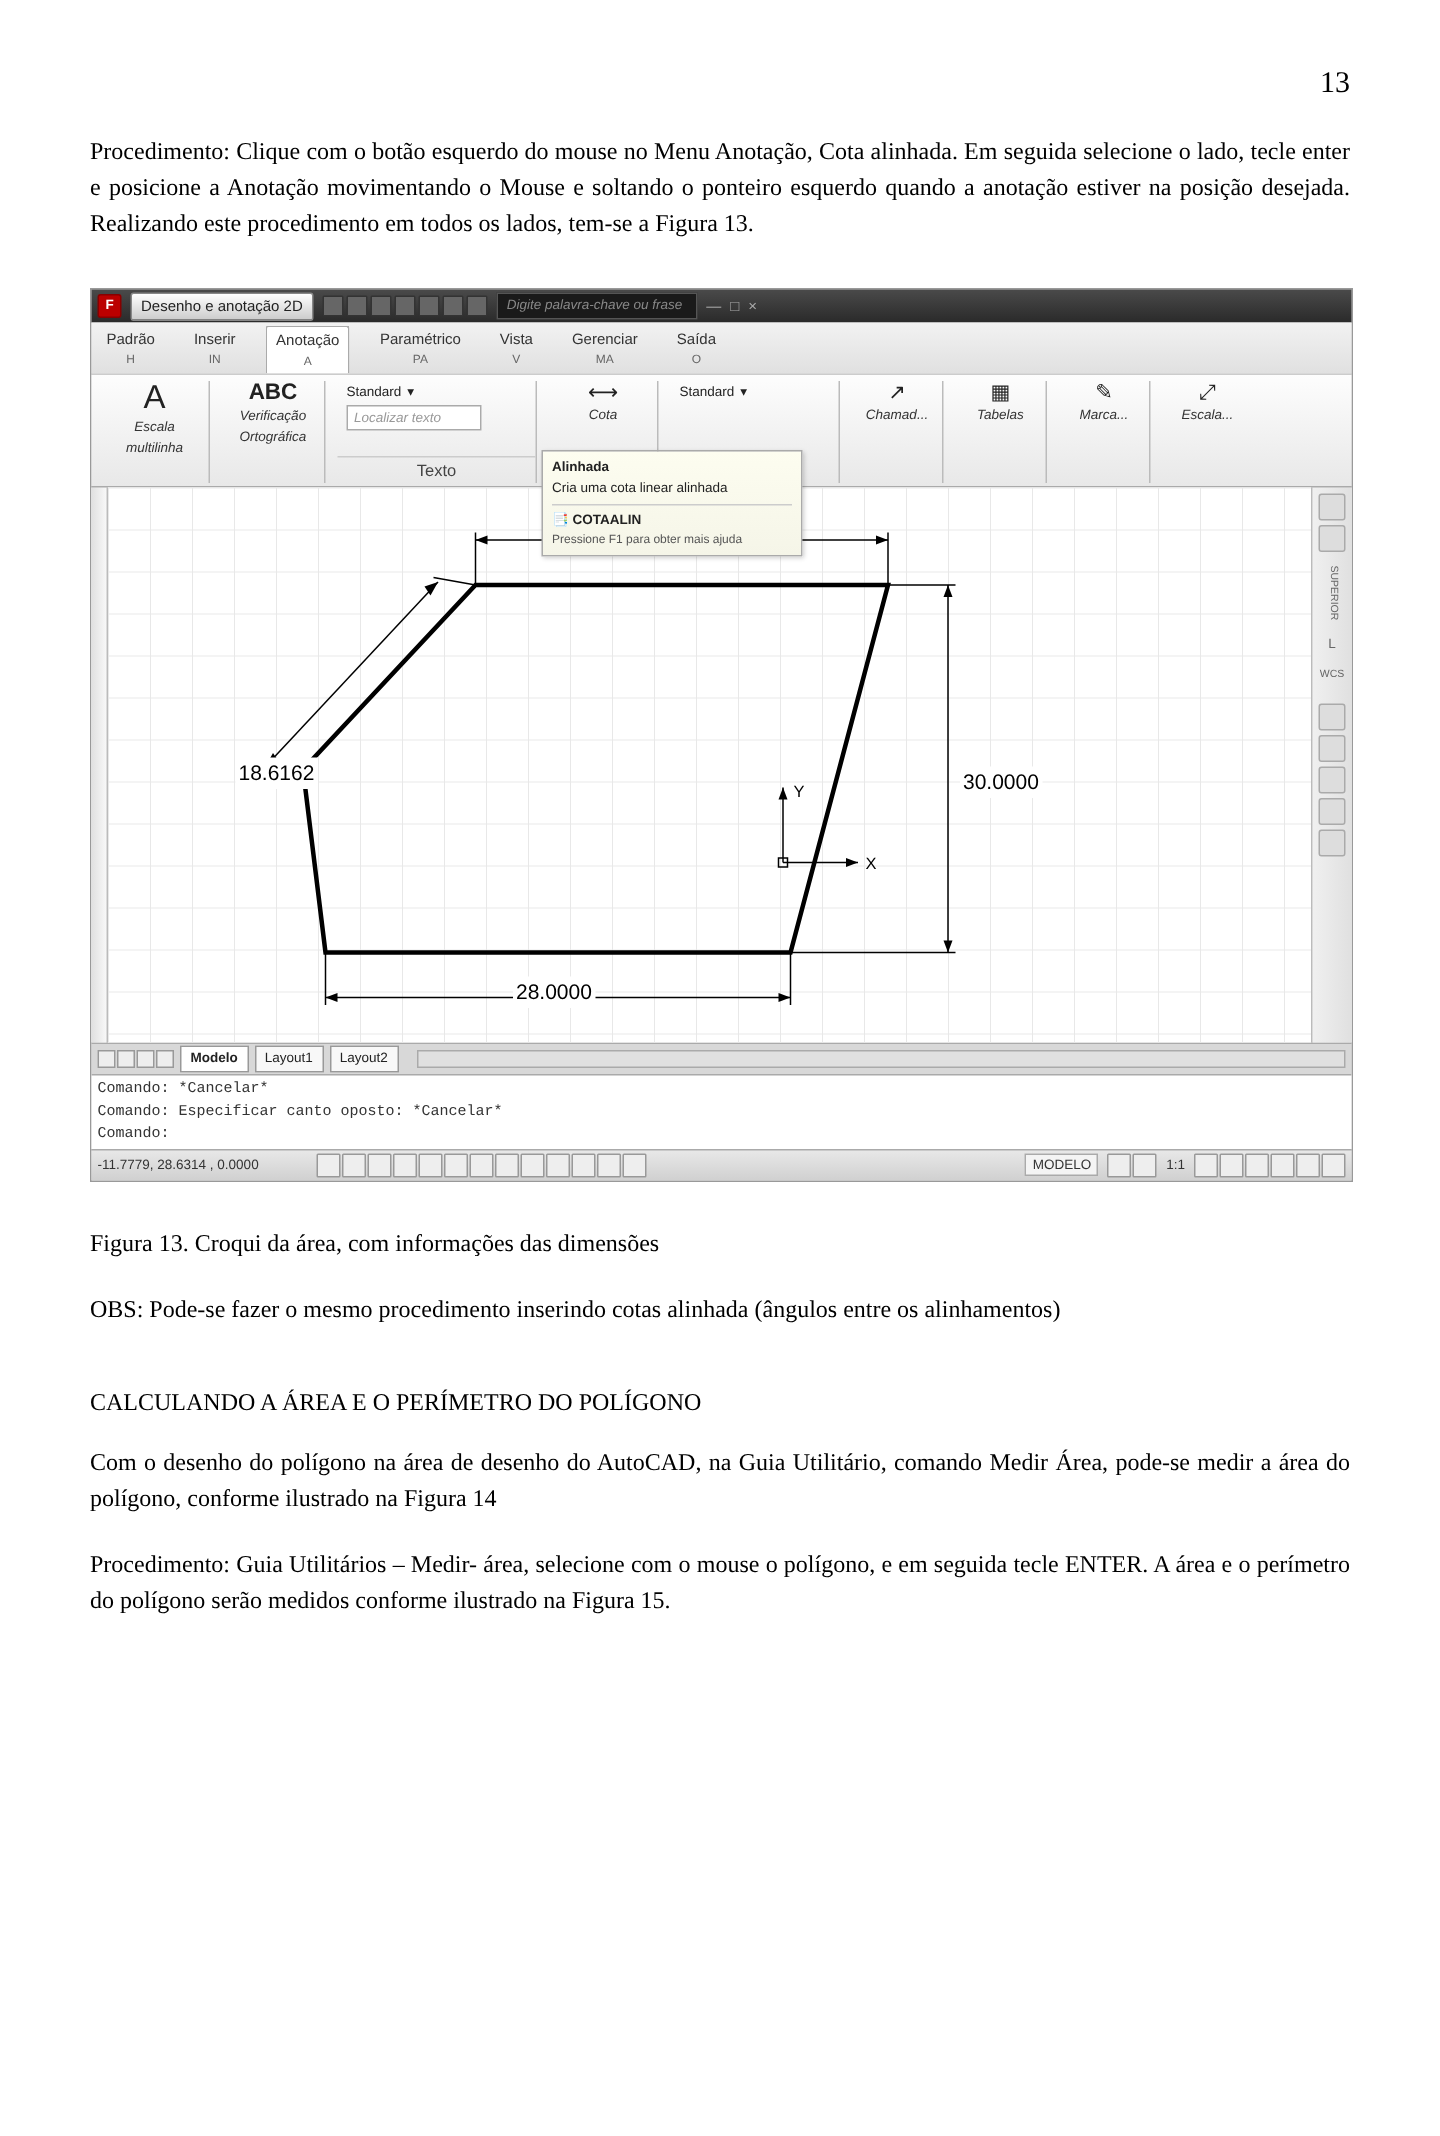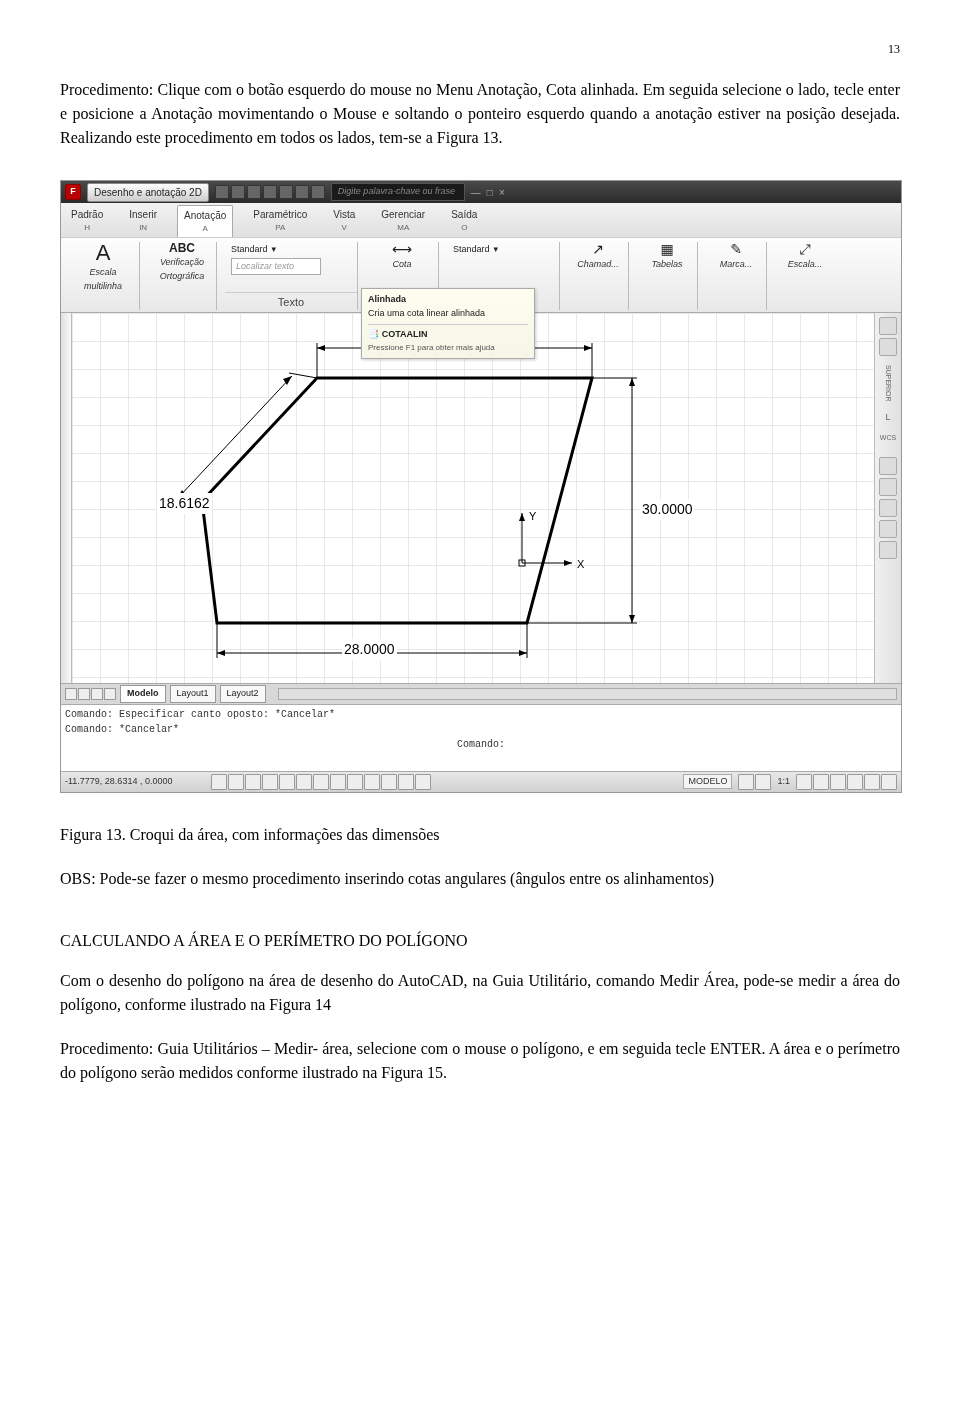--- a/index.html
+++ b/index.html
@@ -7,21 +7,21 @@
     padding: 40px 60px;
     font-family: "Times New Roman", Times, serif;
     font-size: 16px;
     line-height: 1.5;
     color: #000;
     background: #fff;
     width: 840px;
   }
   .page-number {
     text-align: right;
-    font-size: 12px;
+    font-size: 20px;
     margin-bottom: 20px;
   }
   p {
     text-align: justify;
     margin: 0 0 20px 0;
   }
   .section-title {
     margin-top: 38px;
     margin-bottom: 16px;
   }
@@ -303,21 +303,20 @@
     color: #333;
     padding: 2px 4px;
   }
   .cmd-area .line {
     white-space: pre;
   }
   .cmd-input-row {
     display: flex;
     align-items: center;
     gap: 4px;
-    flex-direction: column;
   }
   .cmd-input-row .prompt {
     color: #333;
   }
   .cmd-input-row input {
     border: none;
     flex: 1;
     font-family: inherit;
     font-size: 10px;
   }
@@ -416,21 +415,21 @@
 
   <div class="ribbon">
     <div class="panel" style="width:60px">
       <div class="big">
         <span class="glyph">A</span>
         <span class="label">Escala multilinha</span>
       </div>
     </div>
     <div class="panel" style="width:56px">
       <div class="big">
-        <span class="glyph" style="font-size:12px;font-weight:bold">ABC</span>
+        <span class="glyph" style="font-size:15px;font-weight:bold">ABC</span>
         <span class="label">Verificação Ortográfica</span>
       </div>
     </div>
     <div class="panel" style="width:120px">
       <div class="row-item">
         <span>Standard</span> ▾
       </div>
       <div class="row-item">
         <span class="search-box">Localizar texto</span>
       </div>
@@ -545,22 +544,22 @@
       <span></span>
       <span></span>
     </div>
     <div class="sheet active">Modelo</div>
     <div class="sheet">Layout1</div>
     <div class="sheet">Layout2</div>
     <div class="scroll"></div>
   </div>
 
   <div class="cmd-area">
+    <div class="line">Comando: *Cancelar*</div>
     <div class="line">Comando: Especificar canto oposto: *Cancelar*</div>
-    <div class="line">Comando: *Cancelar*</div>
     <div class="cmd-input-row">
       <span class="prompt">Comando:</span>
       <input type="text" style="">
     </div>
   </div>
 
   <div class="statusbar">
     <span class="coords">-11.7779, 28.6314 , 0.0000</span>
     <div class="btns">
       <span></span>
@@ -589,19 +588,19 @@
       <span></span>
       <span></span>
       <span></span>
       <span></span>
     </div>
   </div>
 </div>
 
 <p>Figura 13. Croqui da área, com informações das dimensões</p>
 
-<p>OBS: Pode-se fazer o mesmo procedimento inserindo cotas angulares (ângulos entre os alinhamentos)</p>
+<p>OBS: Pode-se fazer o mesmo procedimento inserindo cotas alinhada (ângulos entre os alinhamentos)</p>
 
 <p class="section-title">CALCULANDO A ÁREA E O PERÍMETRO DO POLÍGONO</p>
 
 <p>Com o desenho do polígono na área de desenho do AutoCAD, na Guia Utilitário, comando Medir Área, pode-se medir a área do polígono, conforme ilustrado na Figura 14</p>
 
 <p>Procedimento: Guia Utilitários – Medir- área, selecione com o mouse o polígono, e em seguida tecle ENTER. A área e o perímetro do polígono serão medidos conforme ilustrado na Figura 15.</p>
 
 </body></html>

